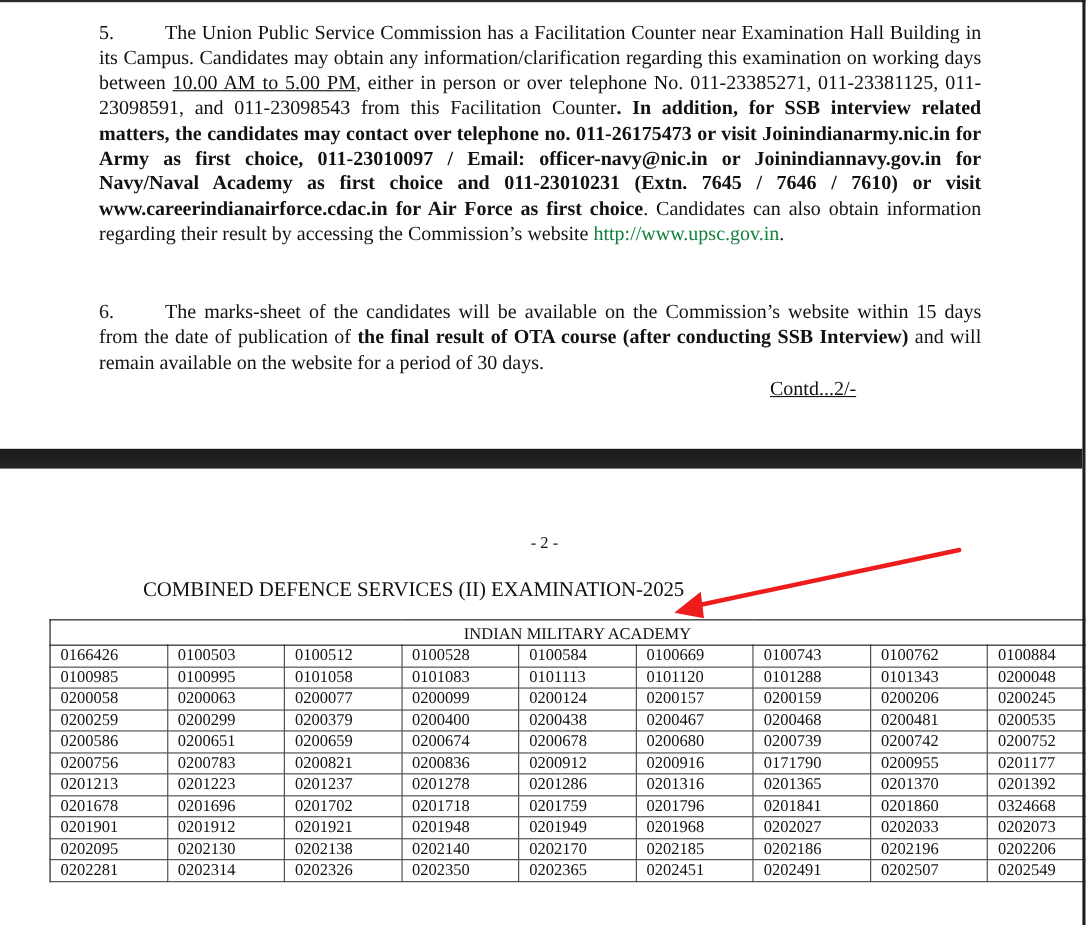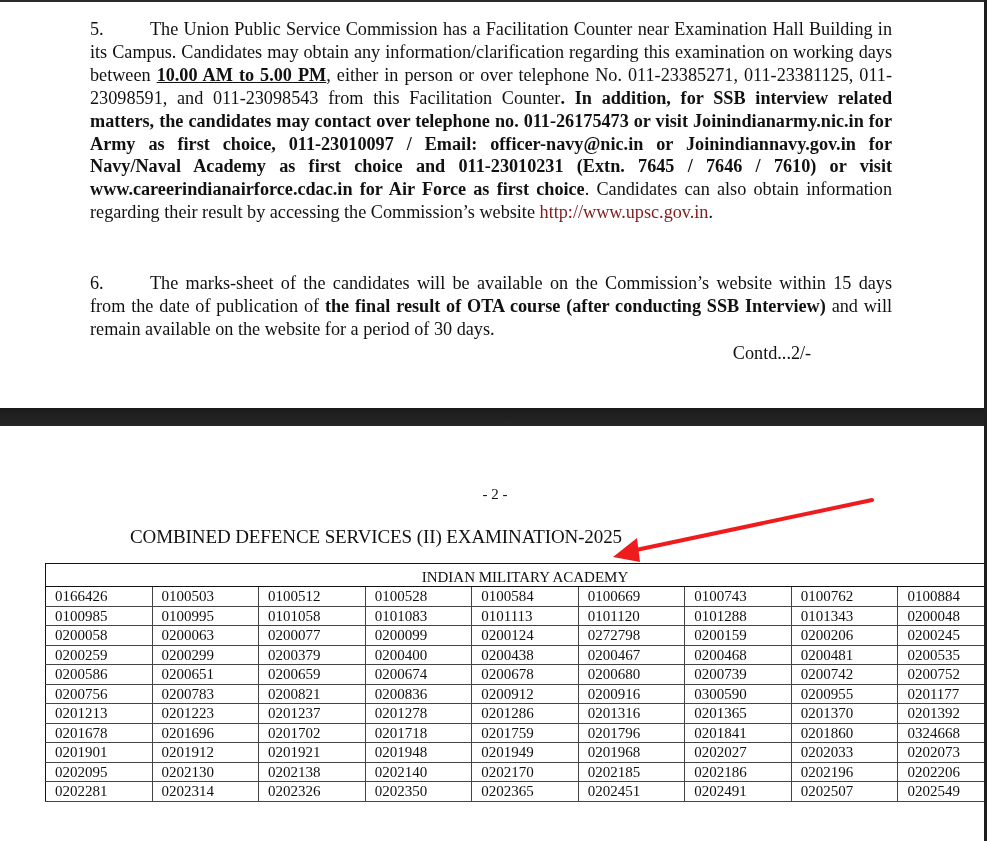--- a/index.html
+++ b/index.html
@@ -38,30 +38,31 @@
       text-align: justify;
       text-align-last: left;
     }
     .para5 { top: 18px; }
     .para6 { top: 272px; }
     .para-num {
       display: inline-block;
       width: 60px;
     }
     .bold { font-weight: bold; }
-    .underline { text-decoration: underline; font-weight: bold; }
-    .link { color: #7f1d1d; }
+    .underline { text-decoration: underline; }
+    .link { color: #15803d; }
     .contd {
       position: absolute;
       top: 342px;
-      left: 676px;
+      left: 700px;
       width: 192px;
-      text-align: center;
+      text-align: left;
       font-size: 18.2px;
       line-height: 22px;
+      text-decoration: underline;
     }
     
     .page-number {
       position: absolute;
       top: 486px;
       left: 450px;
       width: 90px;
       text-align: center;
       font-size: 15px;
     }
@@ -158,21 +159,21 @@
         <td>0101288</td>
         <td class="col-sep-light">0101343</td>
         <td class="col-sep-light">0200048</td>
       </tr>
       <tr>
         <td>0200058</td>
         <td>0200063</td>
         <td>0200077</td>
         <td>0200099</td>
         <td>0200124</td>
-        <td>0272798</td>
+        <td>0200157</td>
         <td>0200159</td>
         <td class="col-sep-light">0200206</td>
         <td class="col-sep-light">0200245</td>
       </tr>
       <tr>
         <td>0200259</td>
         <td>0200299</td>
         <td>0200379</td>
         <td>0200400</td>
         <td>0200438</td>
@@ -192,21 +193,21 @@
         <td class="col-sep-light">0200742</td>
         <td class="col-sep-light">0200752</td>
       </tr>
       <tr>
         <td>0200756</td>
         <td>0200783</td>
         <td>0200821</td>
         <td>0200836</td>
         <td>0200912</td>
         <td>0200916</td>
-        <td>0300590</td>
+        <td>0171790</td>
         <td class="col-sep-light">0200955</td>
         <td class="col-sep-light">0201177</td>
       </tr>
       <tr>
         <td>0201213</td>
         <td>0201223</td>
         <td>0201237</td>
         <td>0201278</td>
         <td>0201286</td>
         <td>0201316</td>

